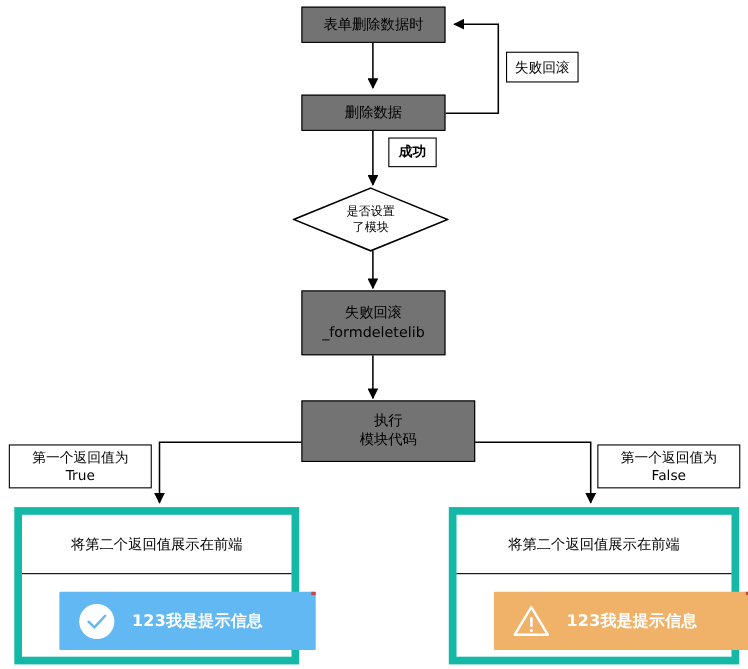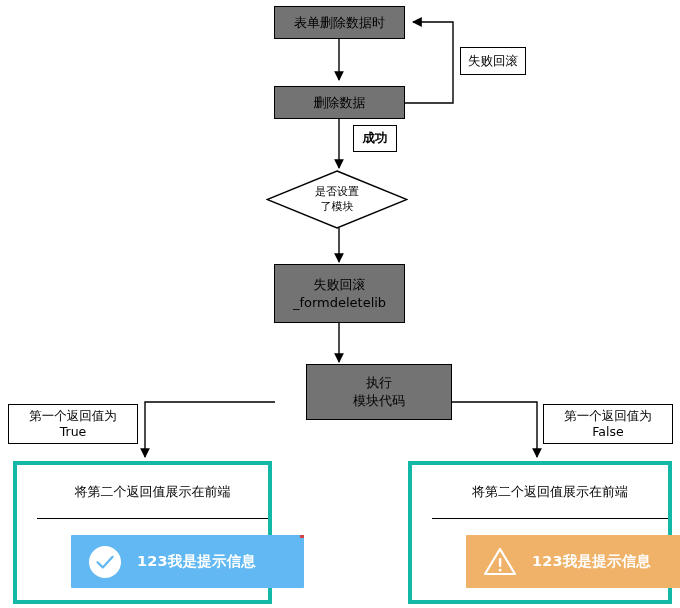--- a/index.html
+++ b/index.html
@@ -65,24 +65,23 @@
     justify-content: center;
     text-align: center;
     font-size: 11px;
     line-height: 1.3;
     white-space: pre-line;
     color: #000000;
   }
   .result-box {
     position: absolute;
     box-sizing: border-box;
-    border: 4px solid #14b8a6;
+    border: 7px solid #14b8a6;
     background: #ffffff;
     z-index: 3;
-    padding-left: 20px;
   }
   .result-title {
     height: 53px;
     display: flex;
     align-items: center;
     justify-content: center;
     font-size: 13px;
     color: #000000;
   }
   .result-divider {
@@ -177,21 +176,21 @@
     <svg width="142" height="59">
       <polygon points="71,1 141,29.5 71,58 1,29.5" fill="#ffffff" stroke="#000000" stroke-width="1.4"></polygon>
     </svg>
     <div class="diamond-text">是否设置
 了模块</div>
   </div>
 
   <div class="node" style="left:274px; top:264px; width:131px; height:59px;">失败回滚
 _formdeletelib</div>
 
-  <div class="node" style="left:274px; top:364px; width:146px; height:56px;margin-left:32px;">执行
+  <div class="node" style="left:274px; top:364px; width:158px; height:56px;">执行
 模块代码</div>
 
   <div class="label-box" style="left:8px; top:404px; width:130px; height:40px;">第一个返回值为
 True</div>
 
   <div class="label-box" style="left:543px; top:404px; width:130px; height:40px;">第一个返回值为
 False</div>
 
   <div class="result-box" style="left:13px; top:461px; width:259px; height:143px;">
     <div class="result-title">将第二个返回值展示在前端</div>

